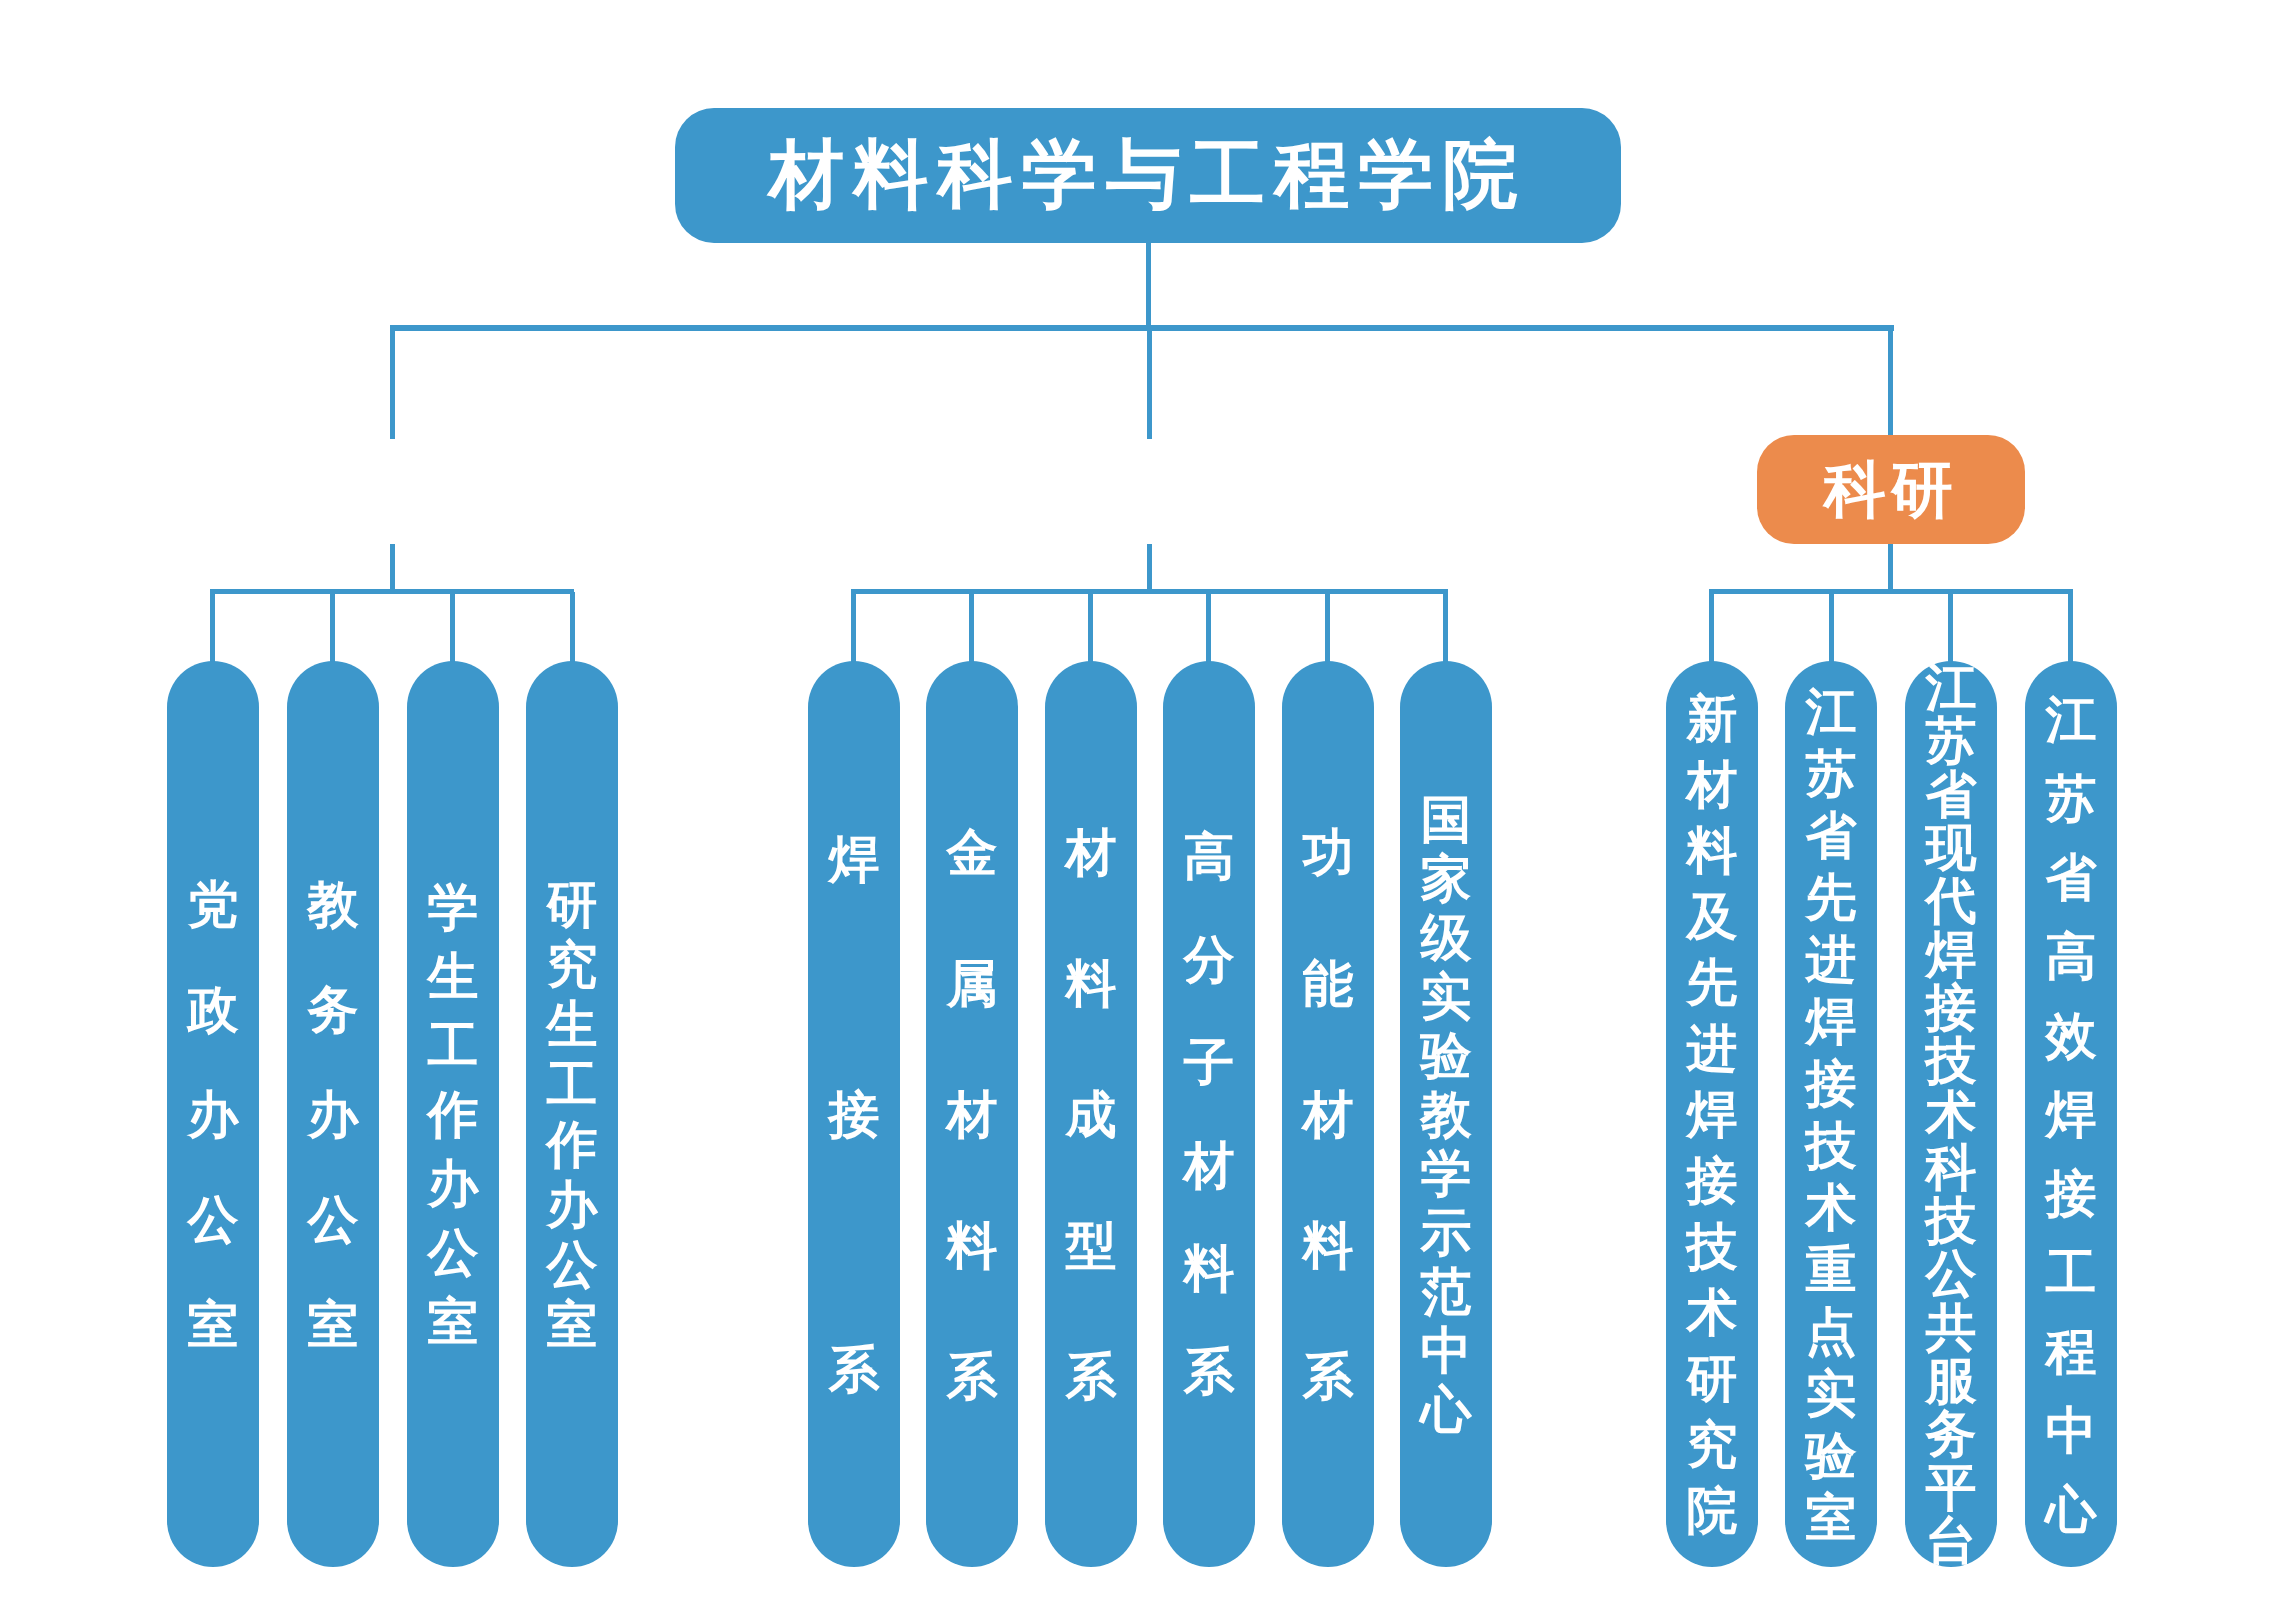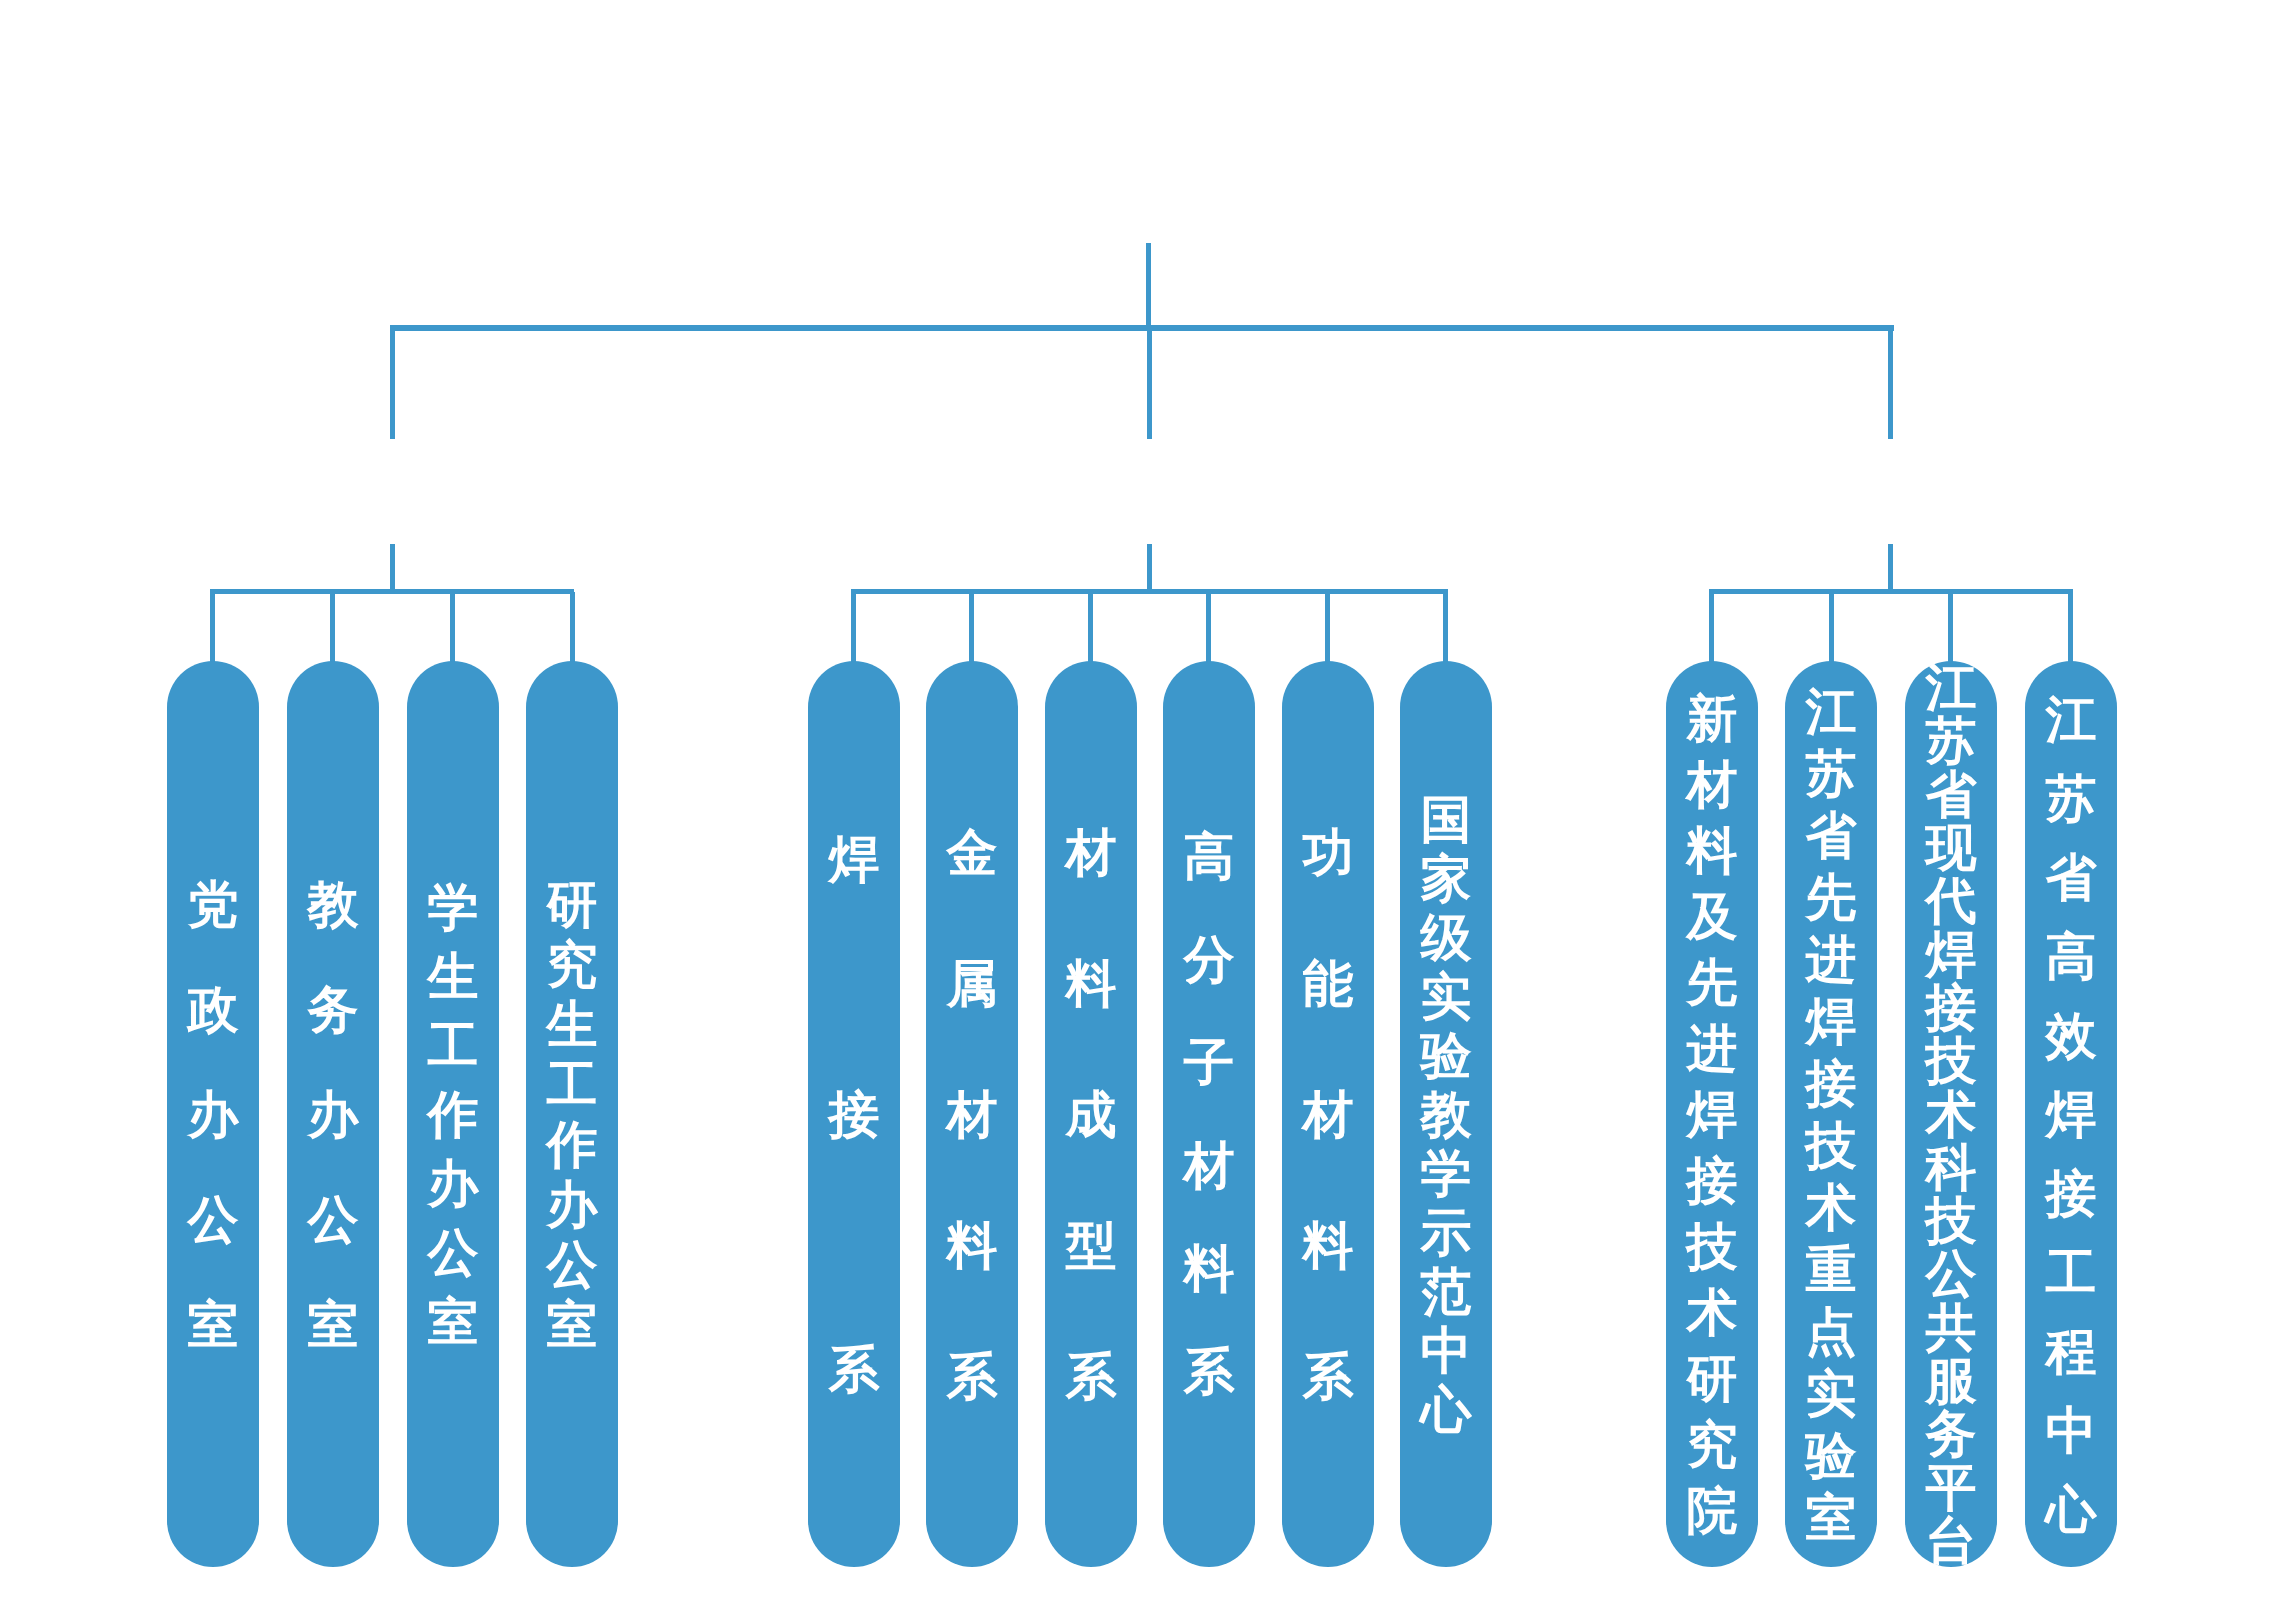--- a/index.html
+++ b/index.html
@@ -36,20 +36,23 @@
     width:100%;
     font-size:51px;font-weight:700;line-height:1;
     color:#ffffff;
   }
   .cline{position:absolute;z-index:1;}
 </style>
 </head>
 <body>
 
 <div id="canvas" style="background: rgb(255, 255, 255);">
+  <div class="node root-node" style="left: 675px; top: 108px; width: 946px; height: 135px; background: rgb(61, 151, 203);">
+    <span>材料科学与工程学院</span>
+  </div>
 
 <div class="cline" style="left: 1146px; top: 243px; width: 5.2px; height: 87px; background: rgb(61, 151, 203);"></div>
     <div class="cline" style="left: 390px; top: 325px; width: 1504px; height: 5.9px; background: rgb(61, 151, 203);"></div>
     <div class="cline" style="left: 390px; top: 330px; width: 5.2px; height: 109px; background: rgb(61, 151, 203);"></div>
     <div class="cline" style="left: 1147px; top: 330px; width: 5.2px; height: 109px; background: rgb(61, 151, 203);"></div>
     <div class="cline" style="left: 1888px; top: 330px; width: 5.2px; height: 109px; background: rgb(61, 151, 203);"></div>
     <div class="cline" style="left: 390px; top: 544px; width: 5.2px; height: 50px; background: rgb(61, 151, 203);"></div>
     <div class="cline" style="left: 210px; top: 589px; width: 364px; height: 5.2px; background: rgb(61, 151, 203);"></div>
     <div class="cline" style="left: 210px; top: 592px; width: 5.2px; height: 76px; background: rgb(61, 151, 203);"></div>
     <div class="cline" style="left: 330px; top: 592px; width: 5.2px; height: 76px; background: rgb(61, 151, 203);"></div>
@@ -135,20 +138,23 @@
       <div class="leaf-char" style="height: 59px;">家</div>
       <div class="leaf-char" style="height: 59px;">级</div>
       <div class="leaf-char" style="height: 59px;">实</div>
       <div class="leaf-char" style="height: 59px;">验</div>
       <div class="leaf-char" style="height: 59px;">教</div>
       <div class="leaf-char" style="height: 59px;">学</div>
       <div class="leaf-char" style="height: 59px;">示</div>
       <div class="leaf-char" style="height: 59px;">范</div>
       <div class="leaf-char" style="height: 59px;">中</div>
       <div class="leaf-char" style="height: 59px;">心</div>
+    </div>
+    <div class="node branch-node" style="left: 1757px; top: 435px; width: 268px; height: 109px; background: rgb(236, 139, 76);">
+      <span>科研</span>
     </div>
     <div class="cline" style="left: 1888px; top: 544px; width: 5.2px; height: 50px; background: rgb(61, 151, 203);"></div>
     <div class="cline" style="left: 1709px; top: 589px; width: 364px; height: 5.2px; background: rgb(61, 151, 203);"></div>
     <div class="cline" style="left: 1709px; top: 592px; width: 5.2px; height: 76px; background: rgb(61, 151, 203);"></div>
     <div class="cline" style="left: 1829px; top: 592px; width: 5.2px; height: 76px; background: rgb(61, 151, 203);"></div>
     <div class="cline" style="left: 1948px; top: 592px; width: 5.2px; height: 76px; background: rgb(61, 151, 203);"></div>
     <div class="cline" style="left: 2068px; top: 592px; width: 5.2px; height: 76px; background: rgb(61, 151, 203);"></div>
     <div class="node leaf-node" style="left: 1666px; top: 661px; width: 92px; height: 906px; background: rgb(61, 151, 203);">
       <div class="leaf-char" style="height: 66px;">新</div>
       <div class="leaf-char" style="height: 66px;">材</div>

